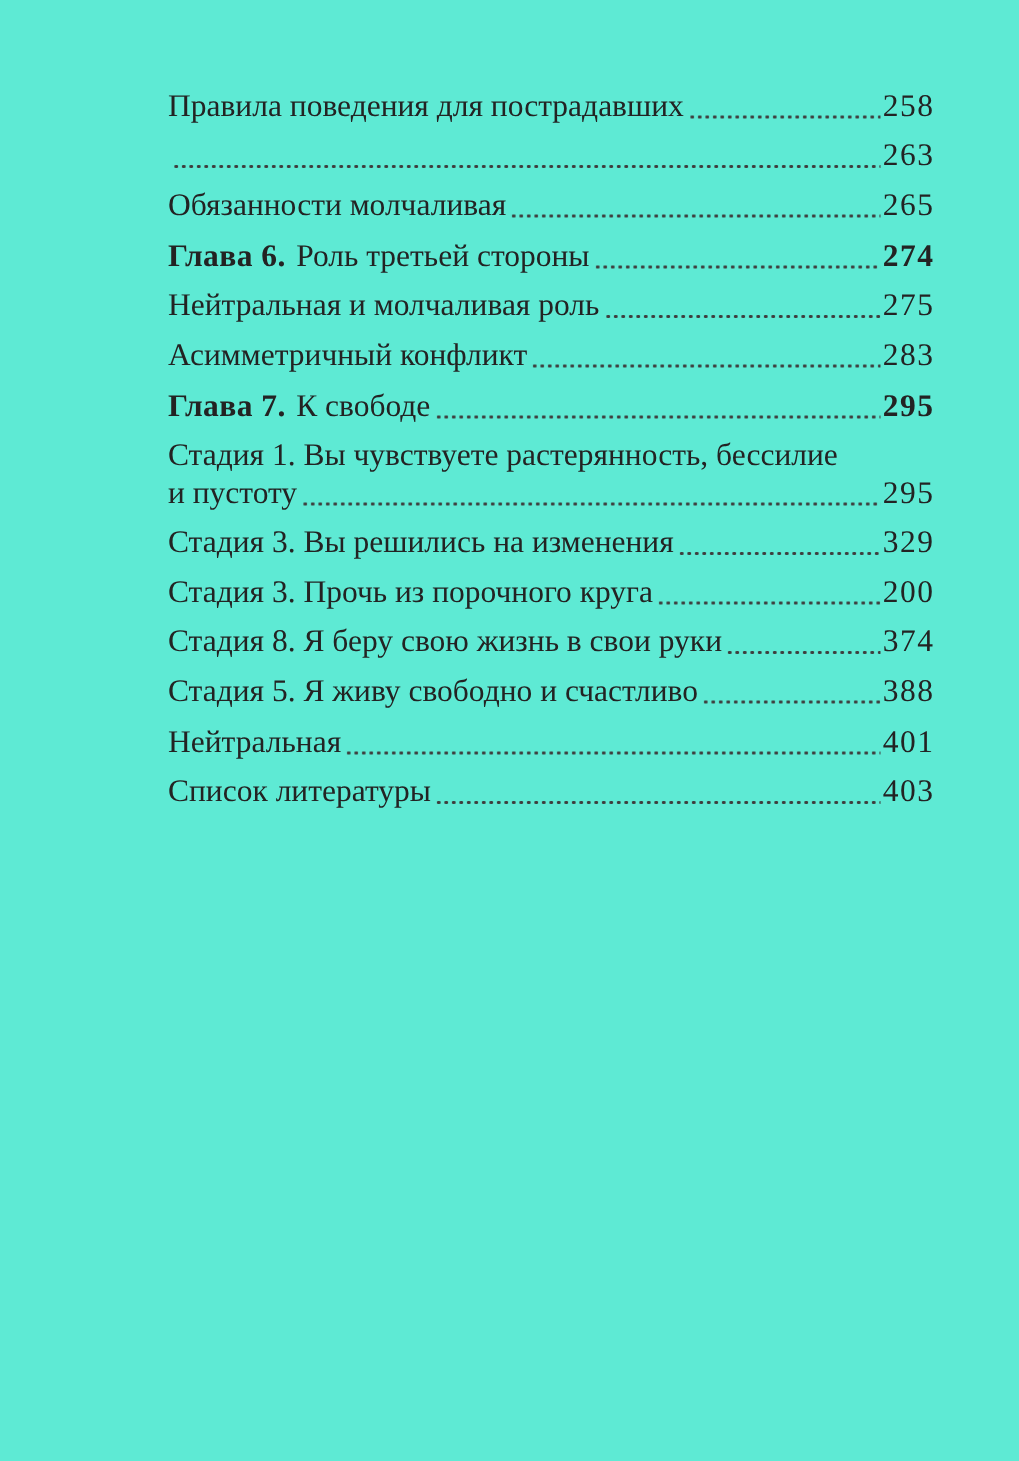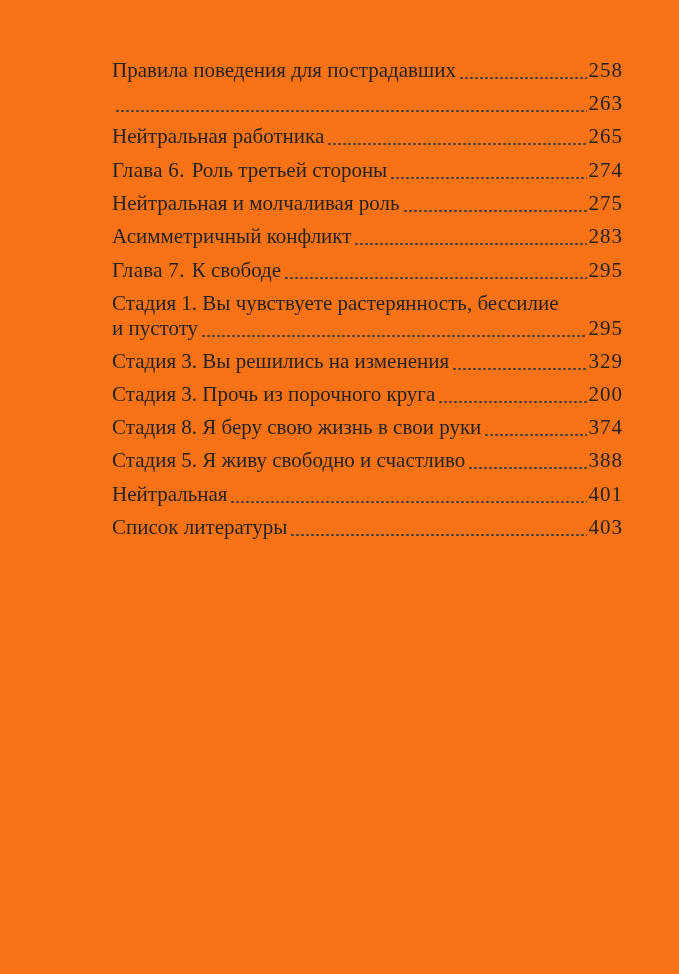--- a/index.html
+++ b/index.html
@@ -12,21 +12,21 @@
     width: 679px;
     height: 974px;
     font-family: "Liberation Serif", "DejaVu Serif", serif;
     color: #232323;
     -webkit-font-smoothing: antialiased;
   }
   .page {
     position: relative;
     width: 679px;
     height: 974px;
-    background: #f97316;
+    background: #5eead4;
     overflow: hidden;
   }
 
   
   .toc {
     position: absolute;
     left: 112px;
     top: 58px;
     width: 511px;
   }
@@ -41,26 +41,26 @@
   .row {
     display: flex;
     align-items: baseline;
   }
   .wrap-line { display: block; }
 
   .label, .title, .prefix { white-space: pre-wrap; }
 
   
   .chapter .prefix {
-    font-weight: 400;
+    font-weight: 700;
     margin-right: 0.33em;
     letter-spacing: 0.3px;
   }
   .chapter .title { font-weight: 400; text-align: right; }
-  .chapter .pagenum { font-weight: 400; }
+  .chapter .pagenum { font-weight: 700; }
 
   
   .leader {
     flex: 1 1 auto;
     min-width: 12px;
     align-self: flex-end;
     height: 2px;
     margin: 0 2px 4px 3px;
     background-image: radial-gradient(circle, #3e3e3e 1.05px, rgba(0,0,0,0) 1.35px);
     background-size: 5px 2px;
@@ -87,21 +87,21 @@
           </div>
         </div>
         <div class="entry">
           <div class="row">
             <span class="leader"></span>
             <span class="pagenum">263</span>
           </div>
         </div>
         <div class="entry">
           <div class="row">
-            <span class="label">Нейтральная работника</span>
+            <span class="label">Обязанности молчаливая</span>
             <span class="leader"></span>
             <span class="pagenum">265</span>
           </div>
         </div>
       </section>
       <section class="toc-section">
         <div class="entry chapter">
           <div class="row">
             <span class="prefix">Глава 6.</span>
             <span class="title">Роль третьей стороны</span>

